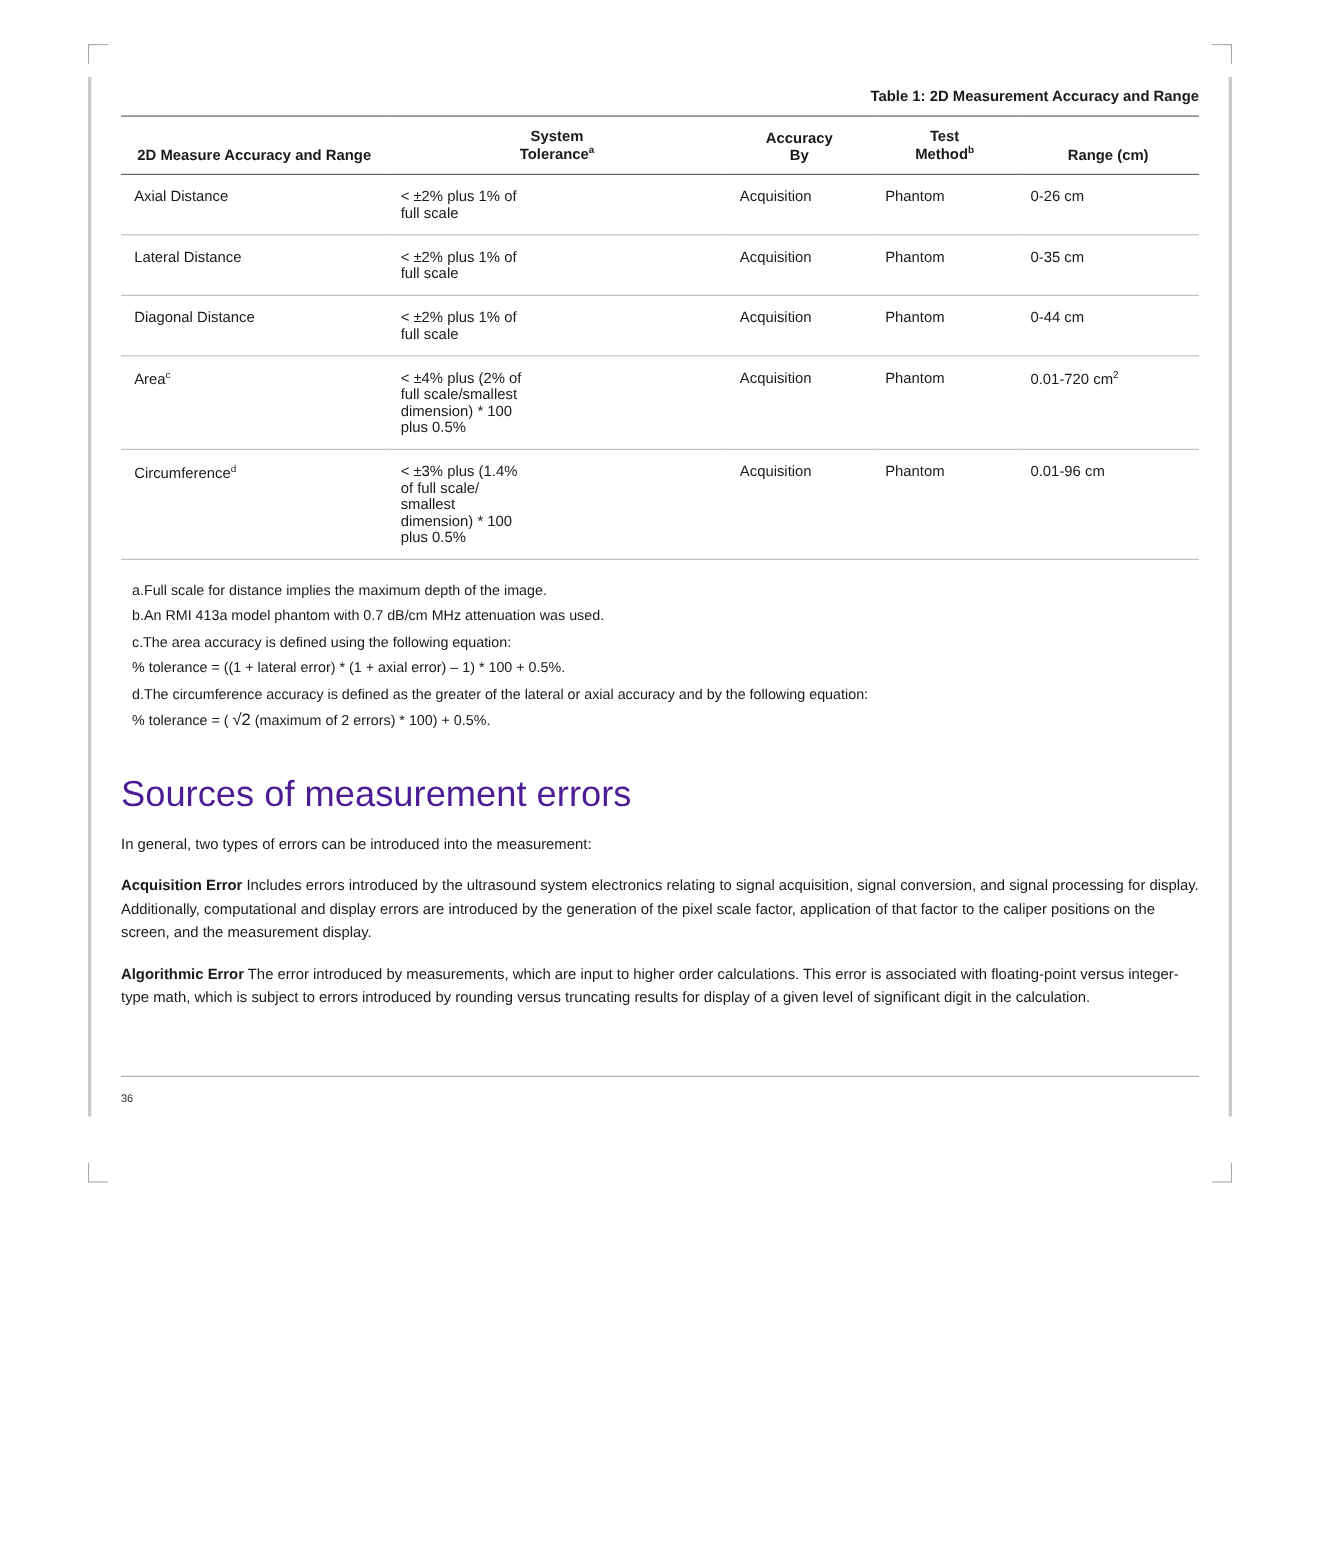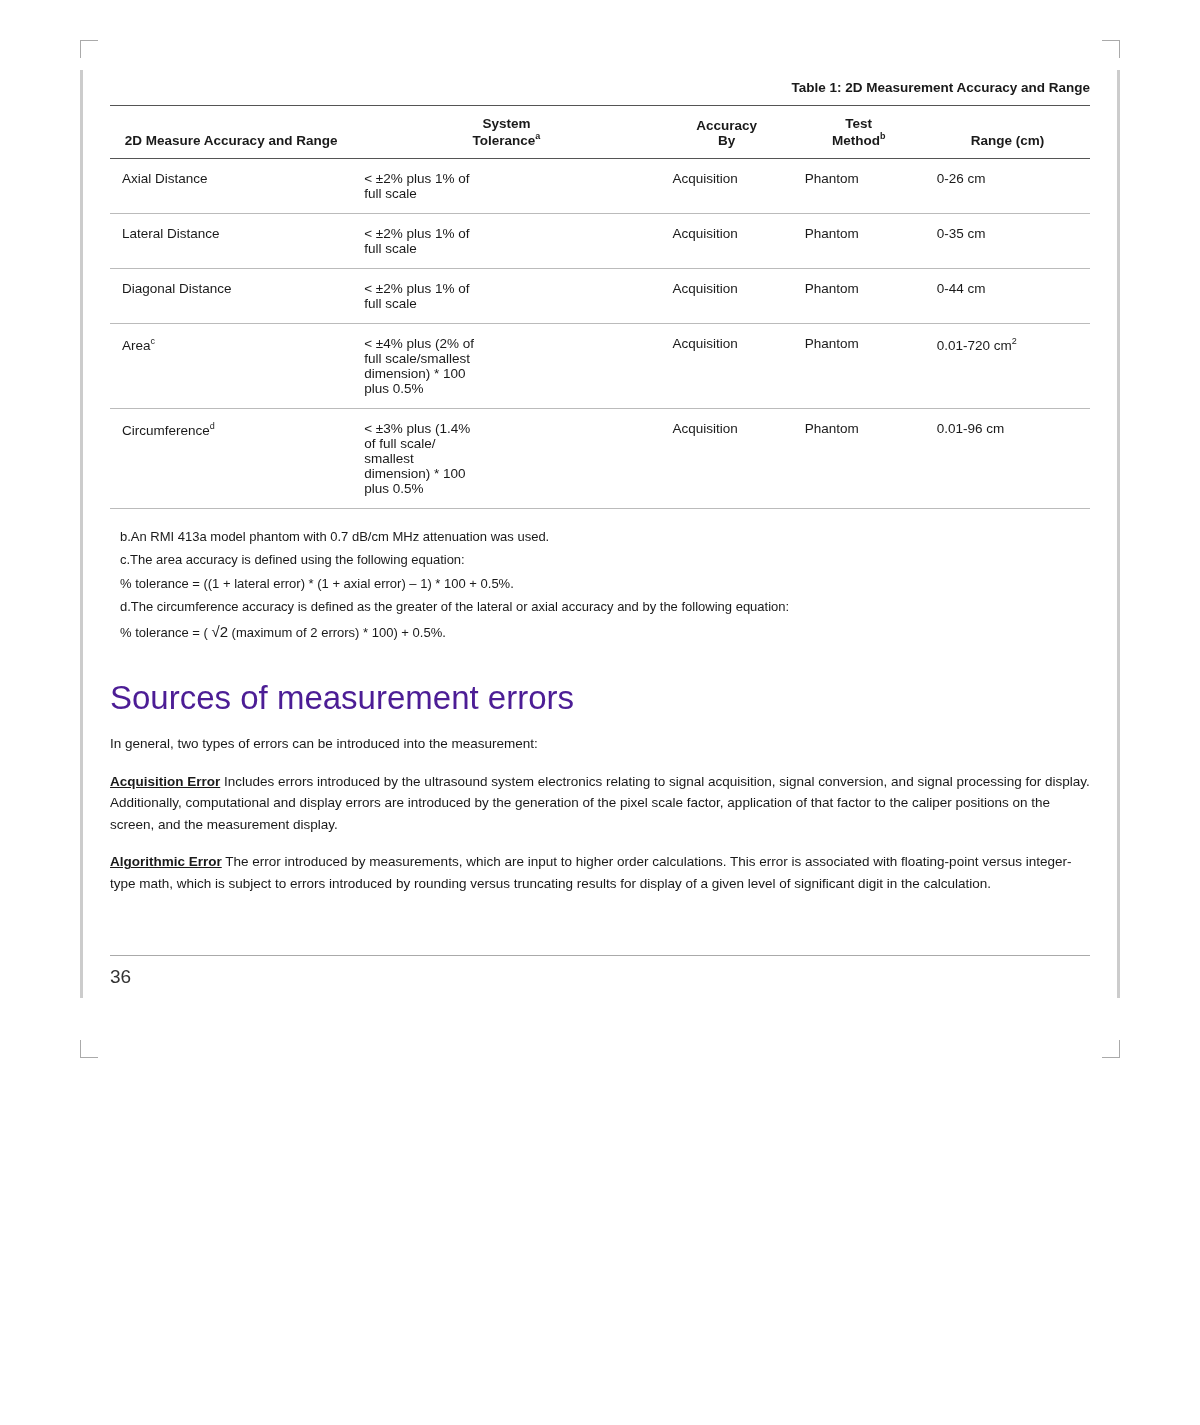--- a/index.html
+++ b/index.html
@@ -114,31 +114,30 @@
     
     .body-text {
       font-size: 13.5px;
       line-height: 1.6;
       color: #1a1a1a;
       margin-bottom: 16px;
     }
 
     .body-text strong {
       font-weight: bold;
-      text-decoration: underline;
     }
 
     
     .footer-line {
       border-top: 1px solid #aaa;
       margin-top: 60px;
       padding-top: 10px;
     }
     .page-number {
-      font-size: 19px;
+      font-size: 10px;
       color: #333;
     }
 
     sup {
       font-size: 9px;
       vertical-align: super;
     }
 
     .sqrt-symbol {
       font-size: 15px;
@@ -234,20 +233,21 @@
             <td>Circumference<sup>d</sup></td>
             <td>&lt; ±3% plus (1.4%<br>of full scale/<br>smallest<br>dimension) * 100<br>plus 0.5%</td>
             <td>Acquisition</td>
             <td>Phantom</td>
             <td>0.01-96 cm</td>
           </tr>
         </tbody>
     </table>
 
     <div class="footnotes">
+      <p>a.Full scale for distance implies the maximum depth of the image.</p>
       <p>b.An RMI 413a model phantom with 0.7 dB/cm MHz attenuation was used.</p>
       <p>c.The area accuracy is defined using the following equation:</p>
       <p class="formula">% tolerance = ((1 + lateral error) * (1 + axial error) – 1) * 100 + 0.5%.</p>
       <p>d.The circumference accuracy is defined as the greater of the lateral or axial accuracy and by the following equation:</p>
       <p class="formula">
         <span>% tolerance = ( </span><span class="sqrt-symbol">√2</span><span>  (maximum of 2 errors) * 100) + 0.5%.</span>
       </p>
     </div>
 
     <div class="section-heading">Sources of measurement errors</div>

